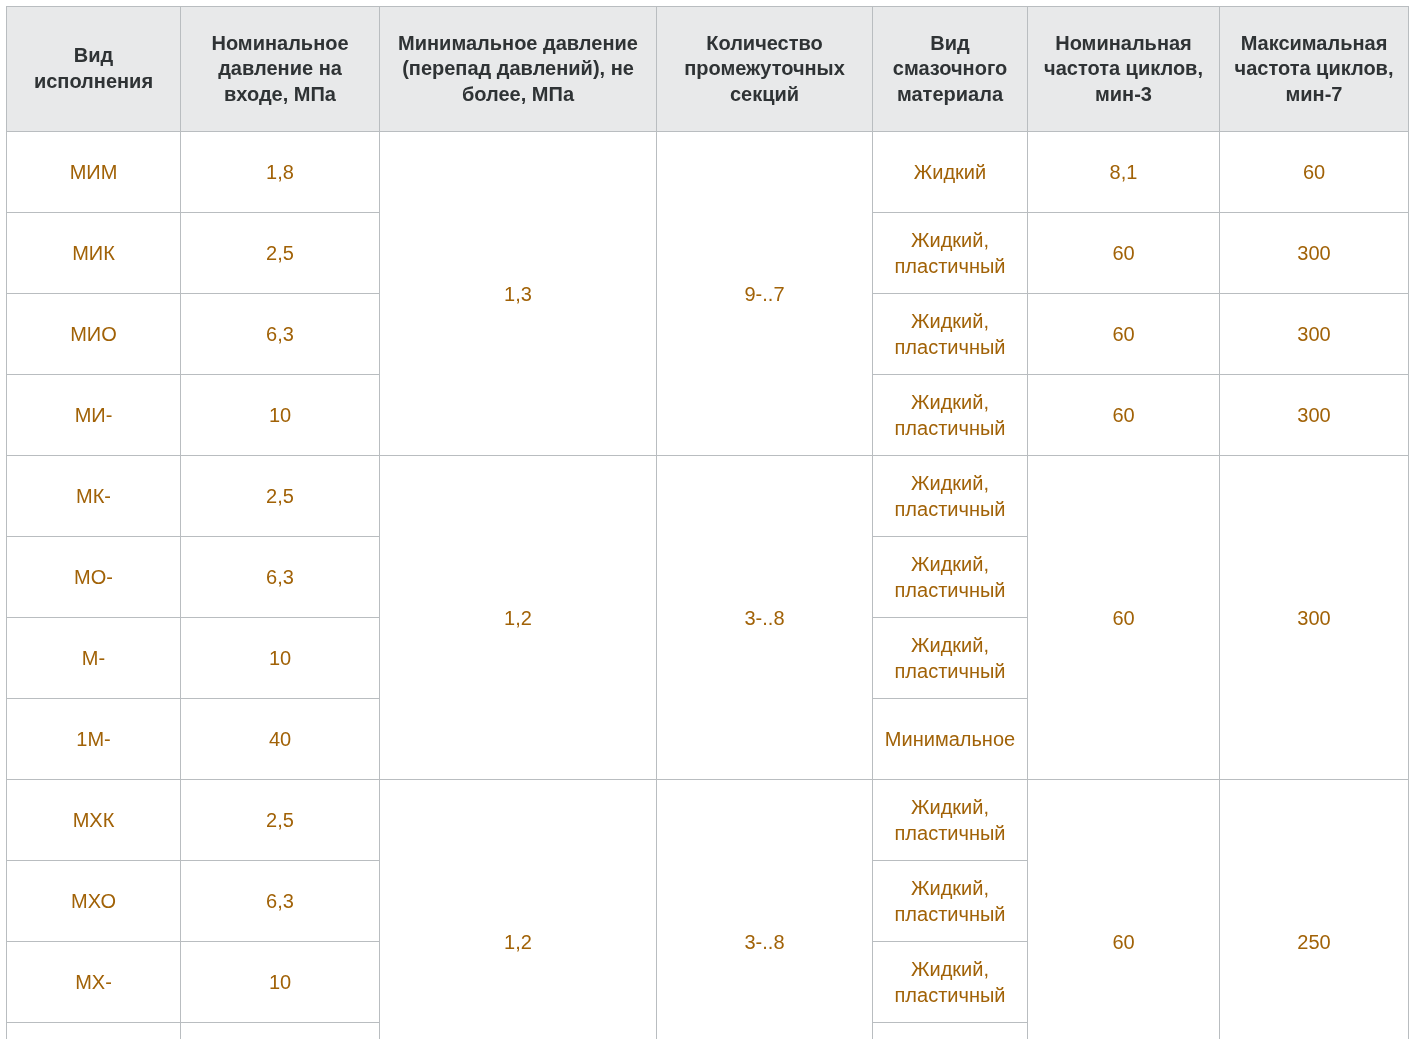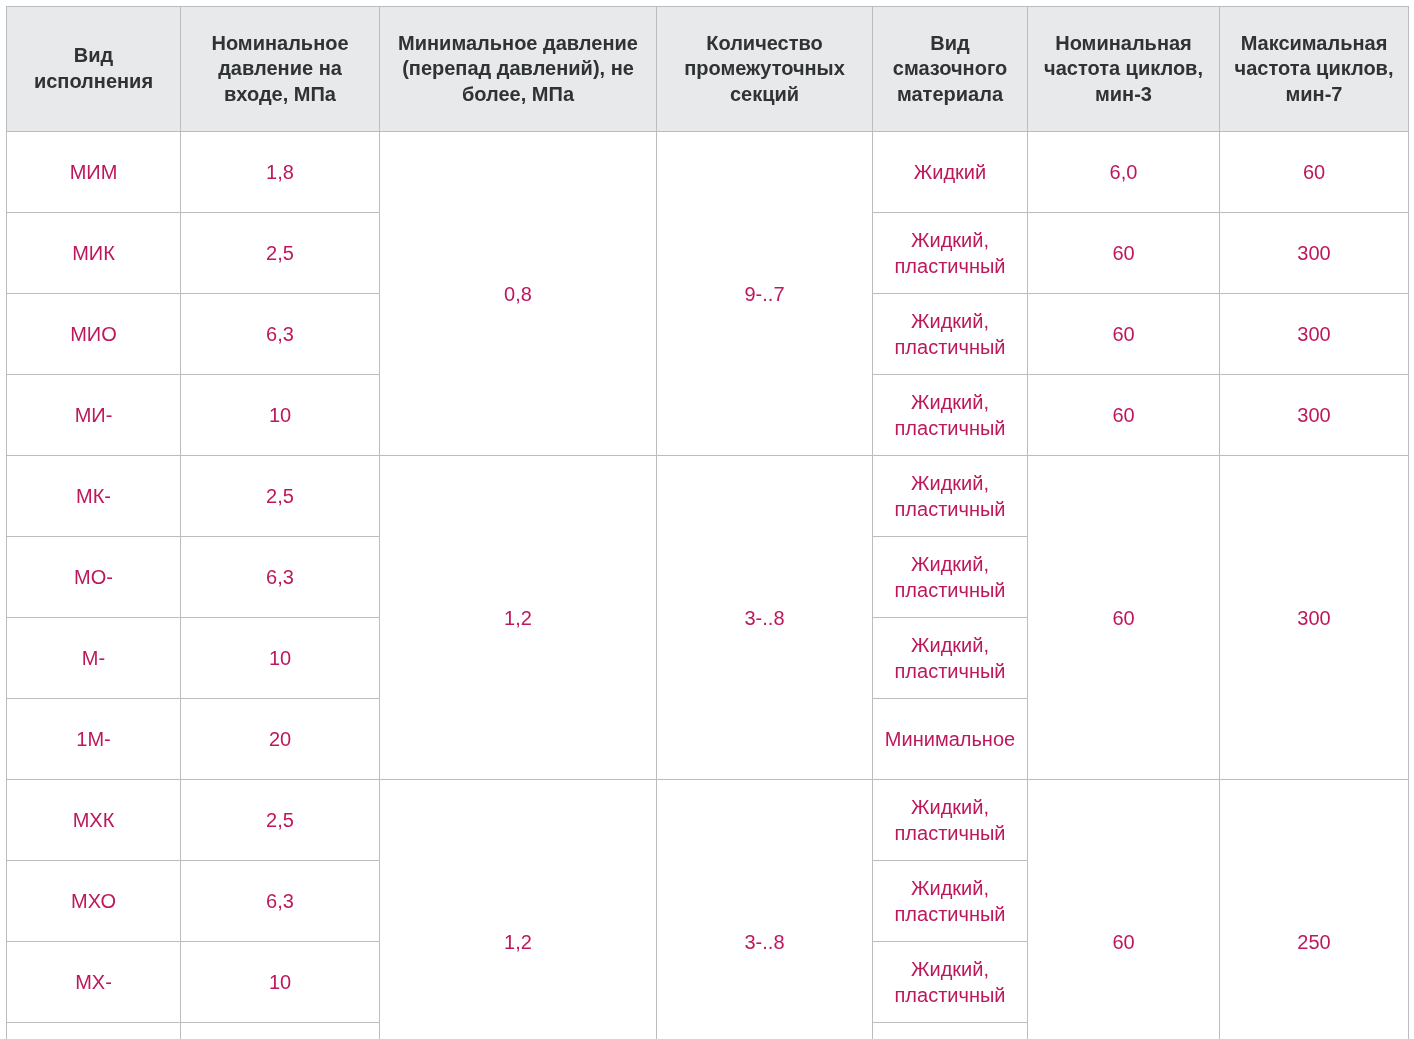--- a/index.html
+++ b/index.html
@@ -45,21 +45,21 @@
     box-sizing: border-box;
   }
   table.spec tbody td {
     background: #ffffff;
     font-size: 20px;
     font-weight: normal;
     line-height: 1.3;
     padding: 8px 6px;
     height: 81px;
     box-sizing: border-box;
-    color: #be185d;
+    color: #a16207;
   }
   td.kind {
     text-align: left;
     padding-left: 18px;
   }
   
   col.c0 { width: 174px; }
   col.c1 { width: 199px; }
   col.c2 { width: 277px; }
   col.c3 { width: 216px; }
@@ -92,24 +92,24 @@
         <th>Вид смазочного материала</th>
         <th>Номинальная частота циклов, мин-3</th>
         <th>Максимальная частота циклов, мин-7</th>
       </tr>
     </thead>
     <tbody>
 
       <tr>
         <td class="kind">МИМ</td>
         <td>1,8</td>
-        <td rowspan="4">0,8</td>
+        <td rowspan="4">1,3</td>
         <td rowspan="4">9-..7</td>
         <td>Жидкий</td>
-        <td>6,0</td>
+        <td>8,1</td>
         <td>60</td>
       </tr>
       <tr>
         <td class="kind">МИК</td>
         <td>2,5</td>
         <td>Жидкий, пластичный</td>
         <td>60</td>
         <td>300</td>
       </tr>
       <tr>
@@ -141,21 +141,21 @@
         <td>6,3</td>
         <td>Жидкий, пластичный</td>
       </tr>
       <tr>
         <td class="kind">М-</td>
         <td>10</td>
         <td>Жидкий, пластичный</td>
       </tr>
       <tr>
         <td class="kind">1М-</td>
-        <td>20</td>
+        <td>40</td>
         <td>Минимальное</td>
       </tr>
 
       <tr class="group-sep">
         <td class="kind">МХК</td>
         <td>2,5</td>
         <td rowspan="4">1,2</td>
         <td rowspan="4">3-..8</td>
         <td>Жидкий, пластичный</td>
         <td rowspan="4">60</td>

